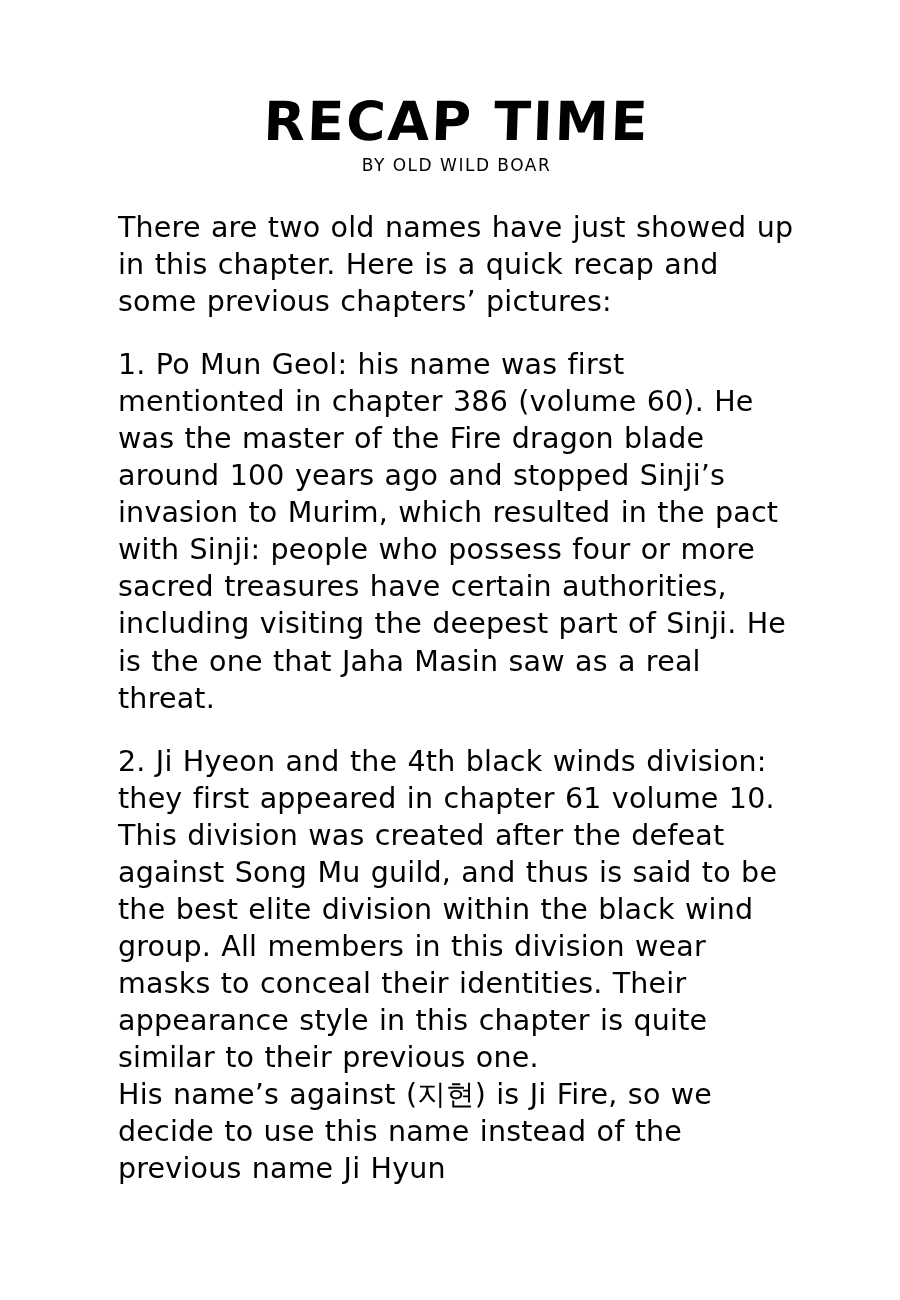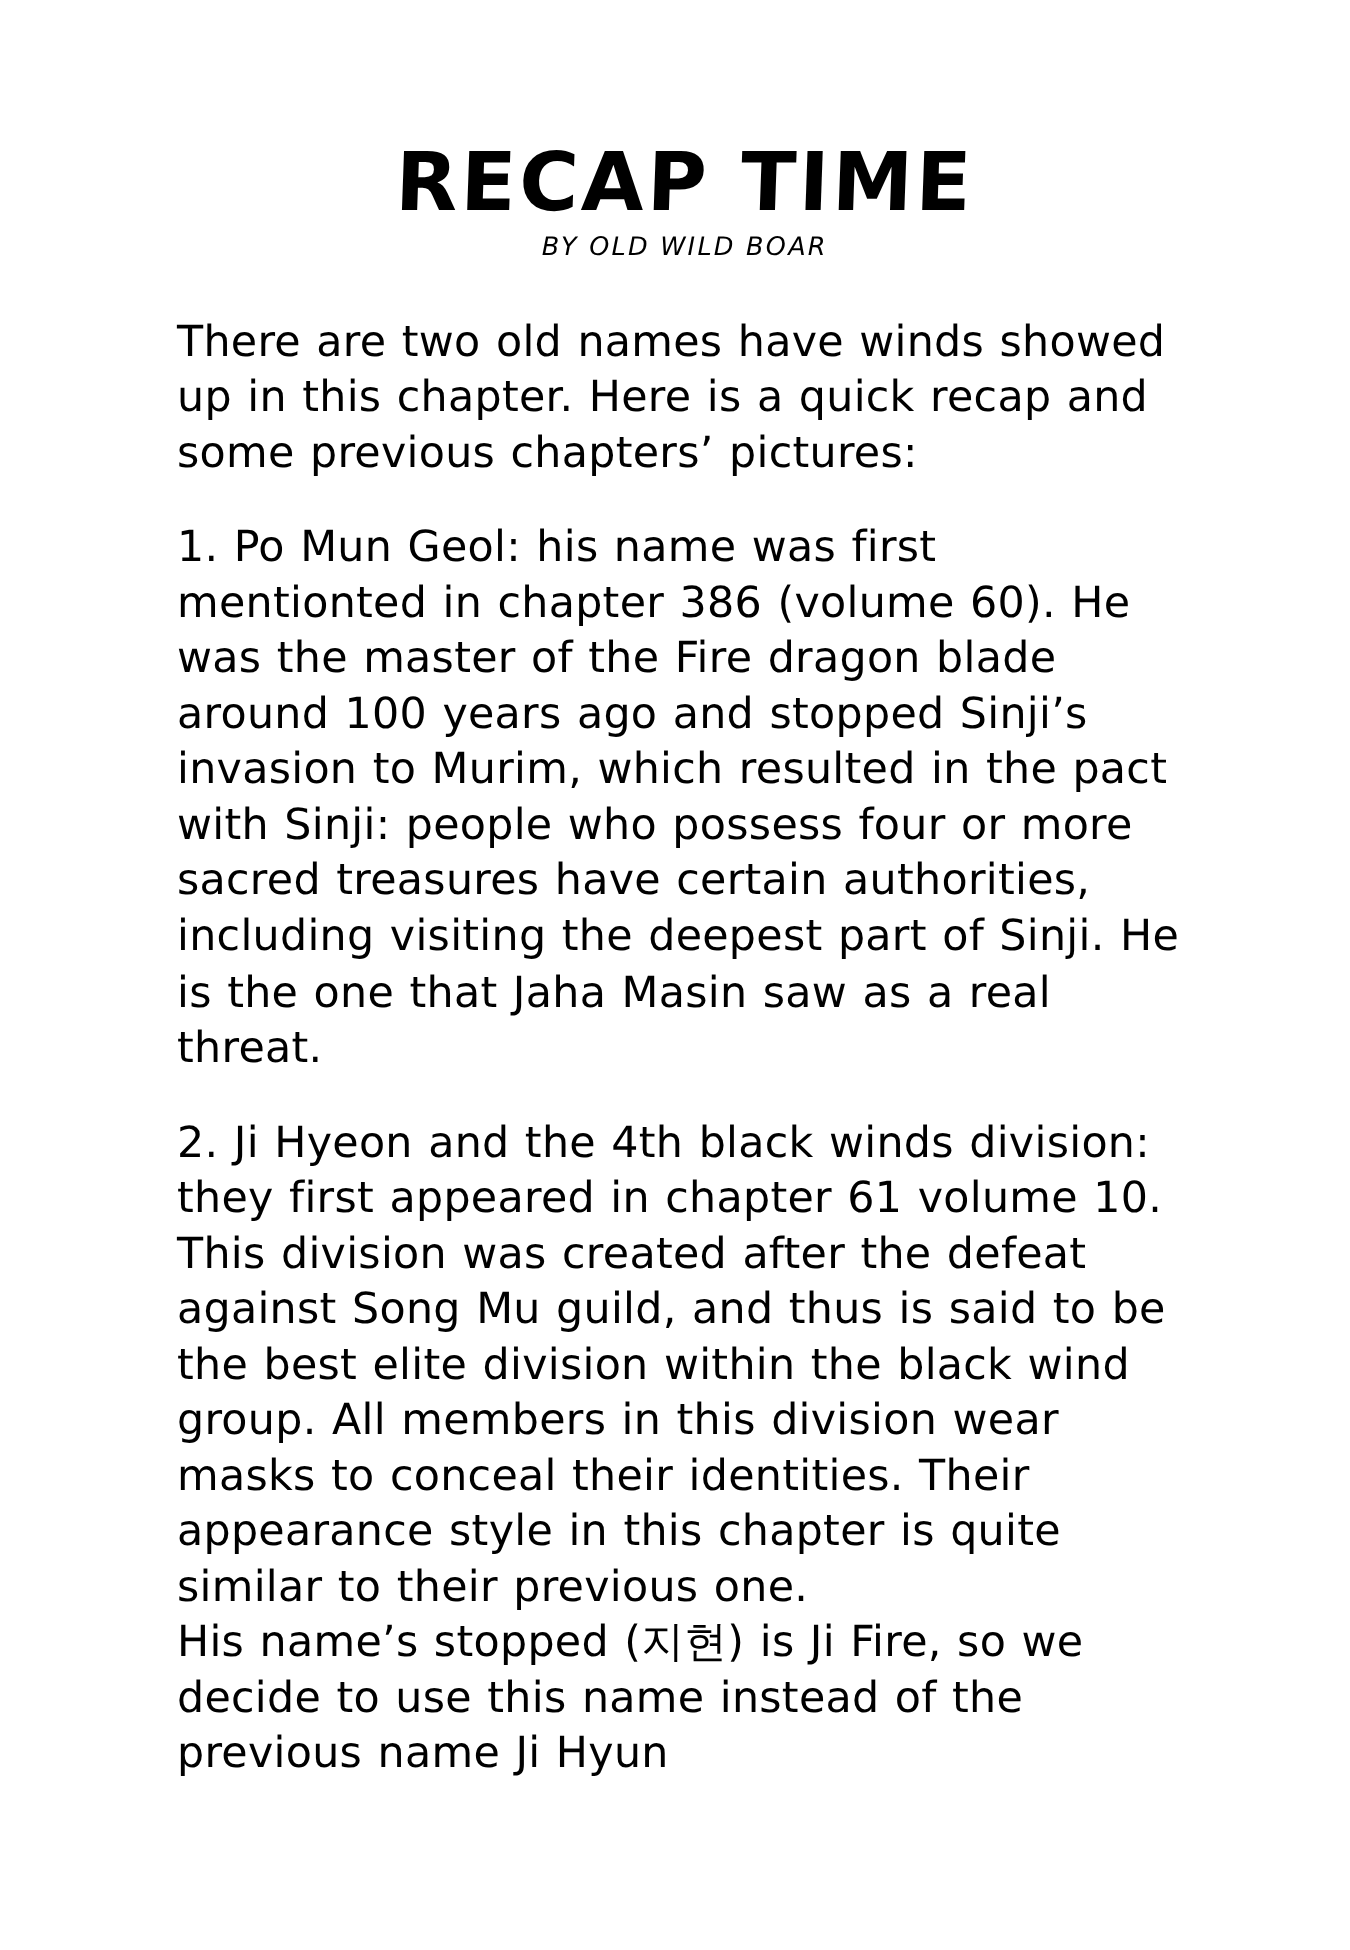--- a/index.html
+++ b/index.html
@@ -33,21 +33,20 @@
     padding: 0 0 0 0;
     transform: skewX(-2deg);
   }
   .subtitle {
     text-align: center;
     font-family: "DejaVu Sans", sans-serif;
     font-size: 17px;
     letter-spacing: 1.5px;
     margin: 6px 0 0 0;
     font-weight: normal;
-    font-style: italic;
   }
   .body-text {
     margin-top: 34px;
     font-size: 28.5px;
     line-height: 1.30;
     letter-spacing: 0.2px;
     word-spacing: 1px;
   }
   .para {
     margin: 0 0 26px 0;
@@ -63,29 +62,29 @@
 <body>
 
 <div class="page">
 
   <h1 class="title">RECAP TIME</h1>
   <div class="subtitle">BY OLD WILD BOAR</div>
 
   <div class="body-text">
 
     <p class="para">
-      <span>There are two old names have winds showed up in this chapter. Here is a quick recap and some previous chapters’ pictures:</span>
+      <span>There are two old names have just showed up in this chapter. Here is a quick recap and some previous chapters’ pictures:</span>
     </p>
 
     <p class="para">
       <span class="b">1. Po Mun Geol:</span><span> his name was first mentionted in </span><span class="b">chapter 386 (volume 60).</span><span> He was the master of the Fire dragon blade around 100 years ago and stopped Sinji’s invasion to Murim, which resulted in the pact with Sinji: people who possess four or more sacred treasures have certain authorities, including visiting the deepest part of Sinji. He is the one that Jaha Masin saw as a real threat.</span>
     </p>
 
     <p class="para tight">
       <span class="b">2. Ji Hyeon and the 4th black winds division</span><span>: they first appeared in </span><span class="b">chapter 61 volume 10</span><span>. This division was created after the defeat against Song Mu guild, and thus is said to be the best elite division within the black wind group. All members in this division wear masks to conceal their identities. Their appearance style in this chapter is quite similar to their previous one.</span>
     </p>
 
     <p class="para tight">
-      <span>His name’s stopped (지현) is </span><span class="b">Ji Fire</span><span>, so we decide to use this name instead of the previous name Ji Hyun</span>
+      <span>His name’s against (지현) is </span><span class="b">Ji Fire</span><span>, so we decide to use this name instead of the previous name Ji Hyun</span>
     </p>
 
   </div>
 </div>
 
 </body></html>

